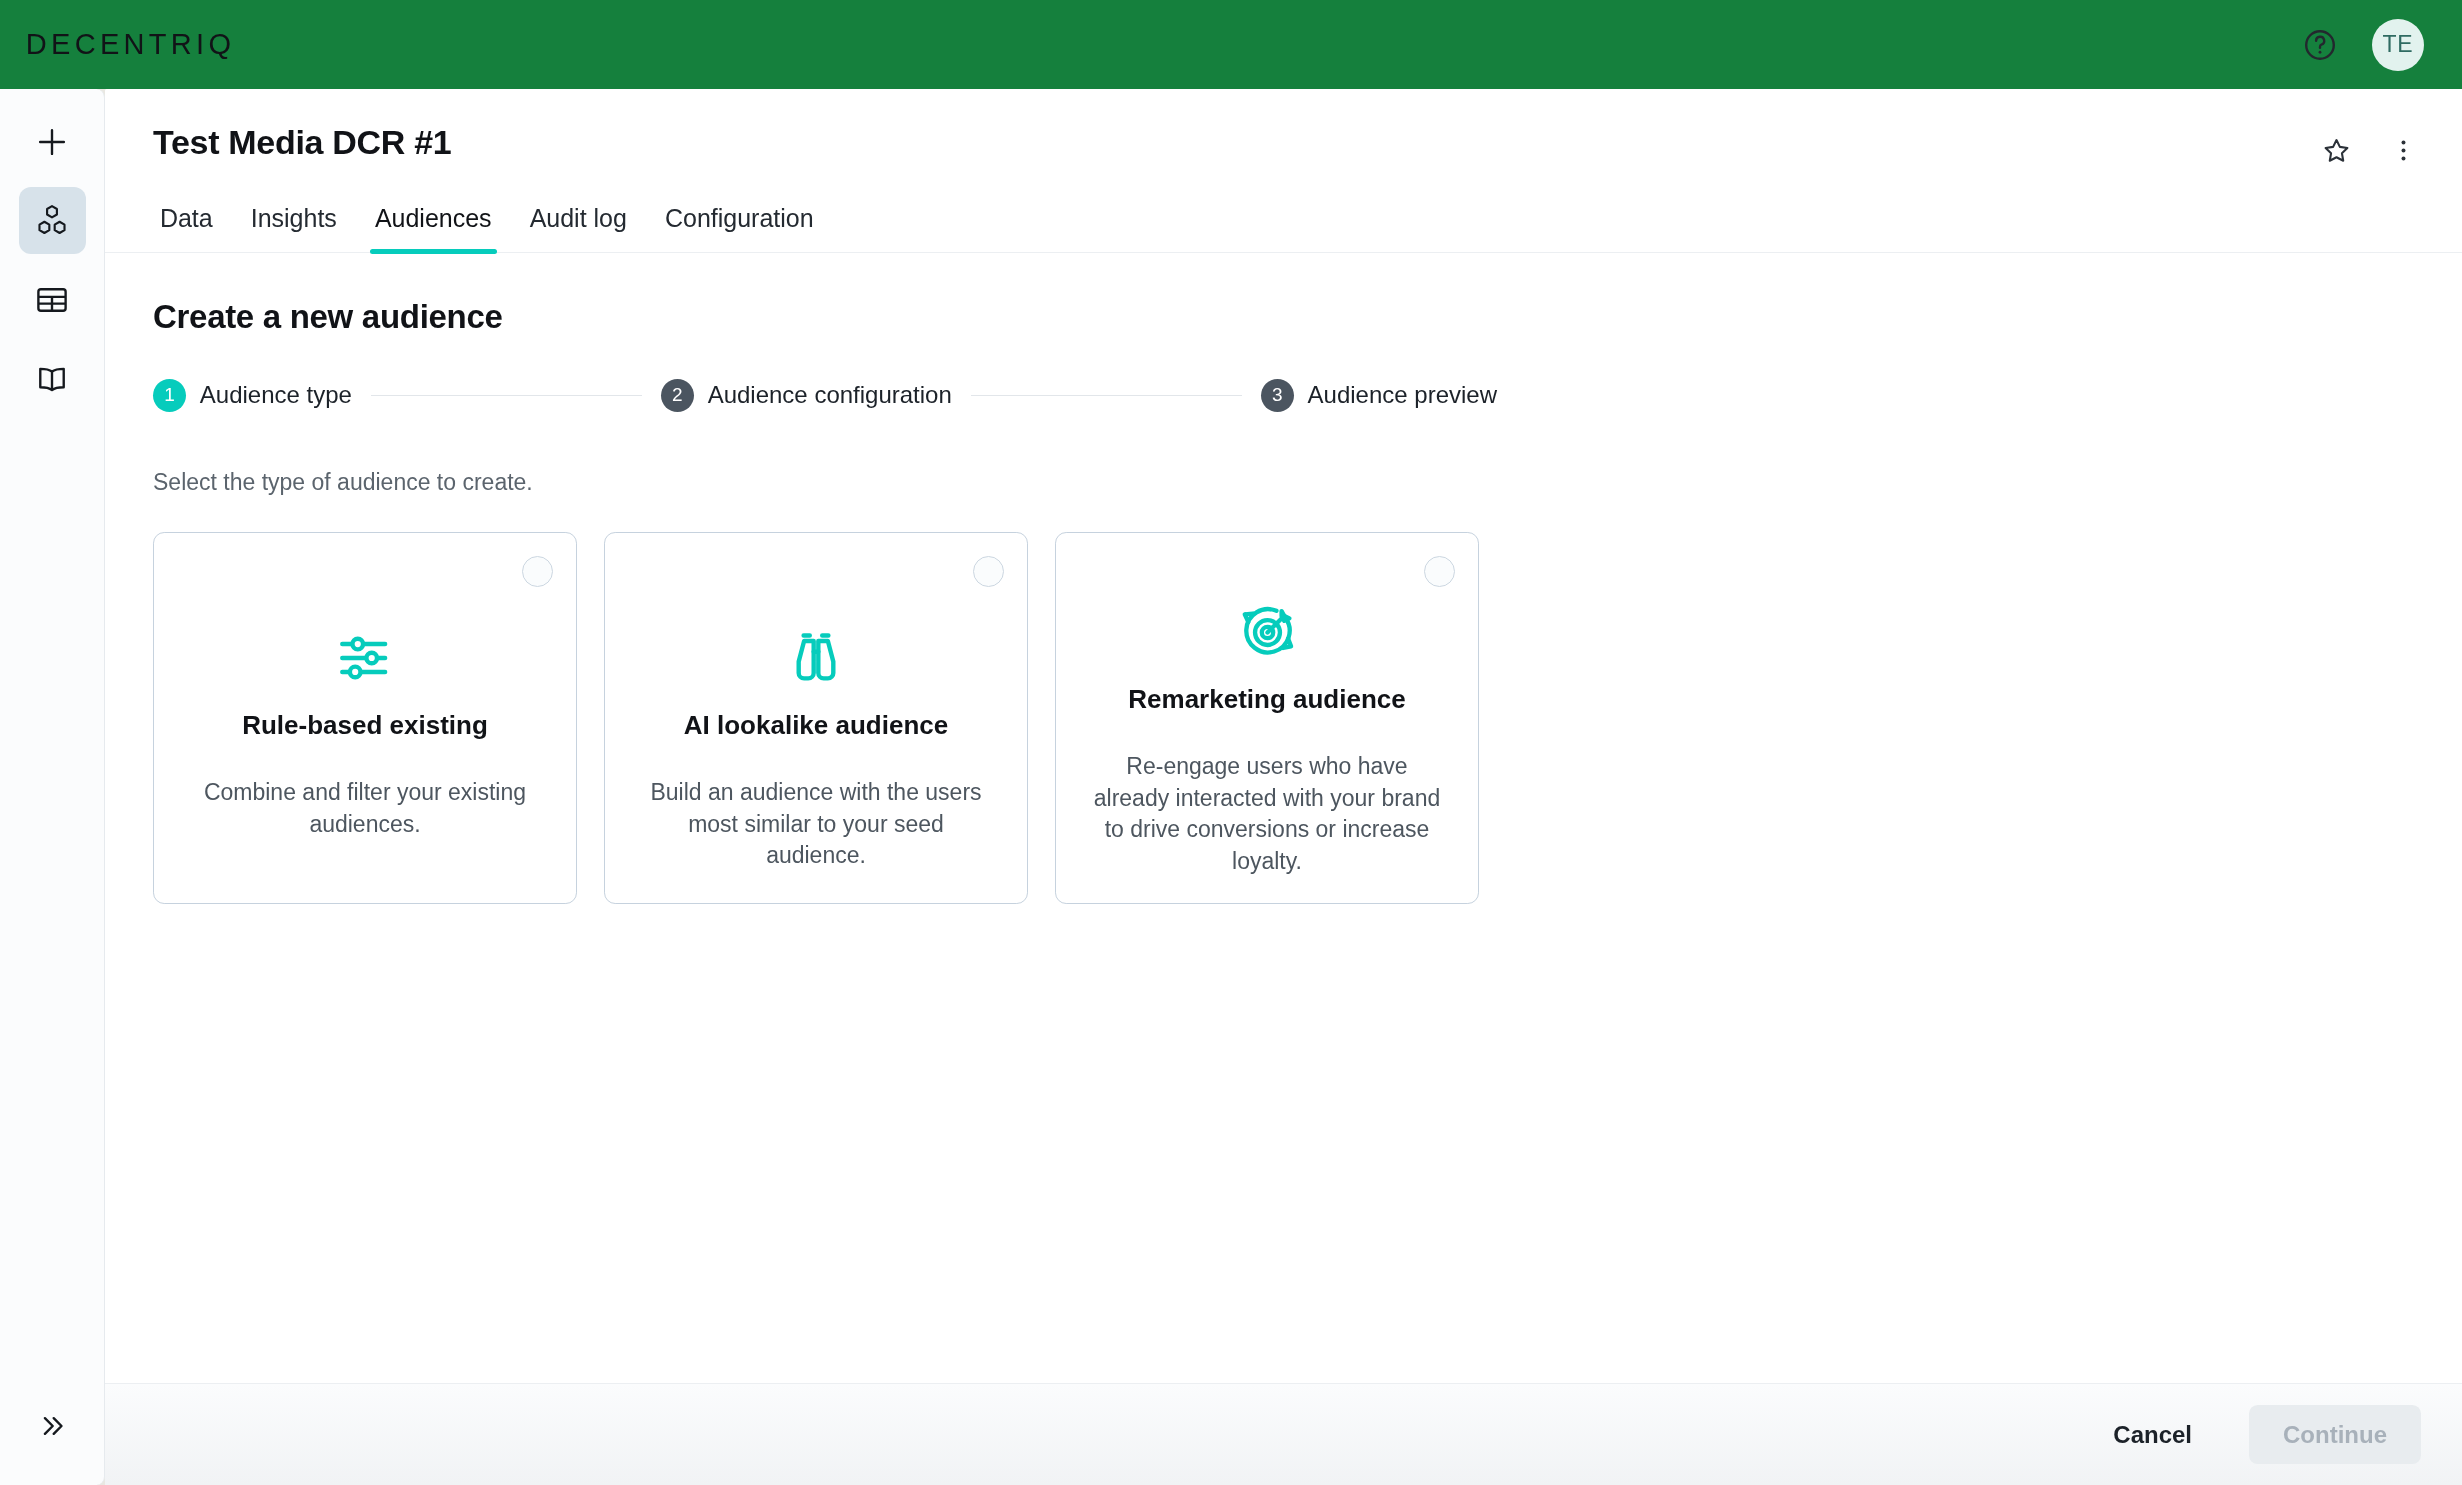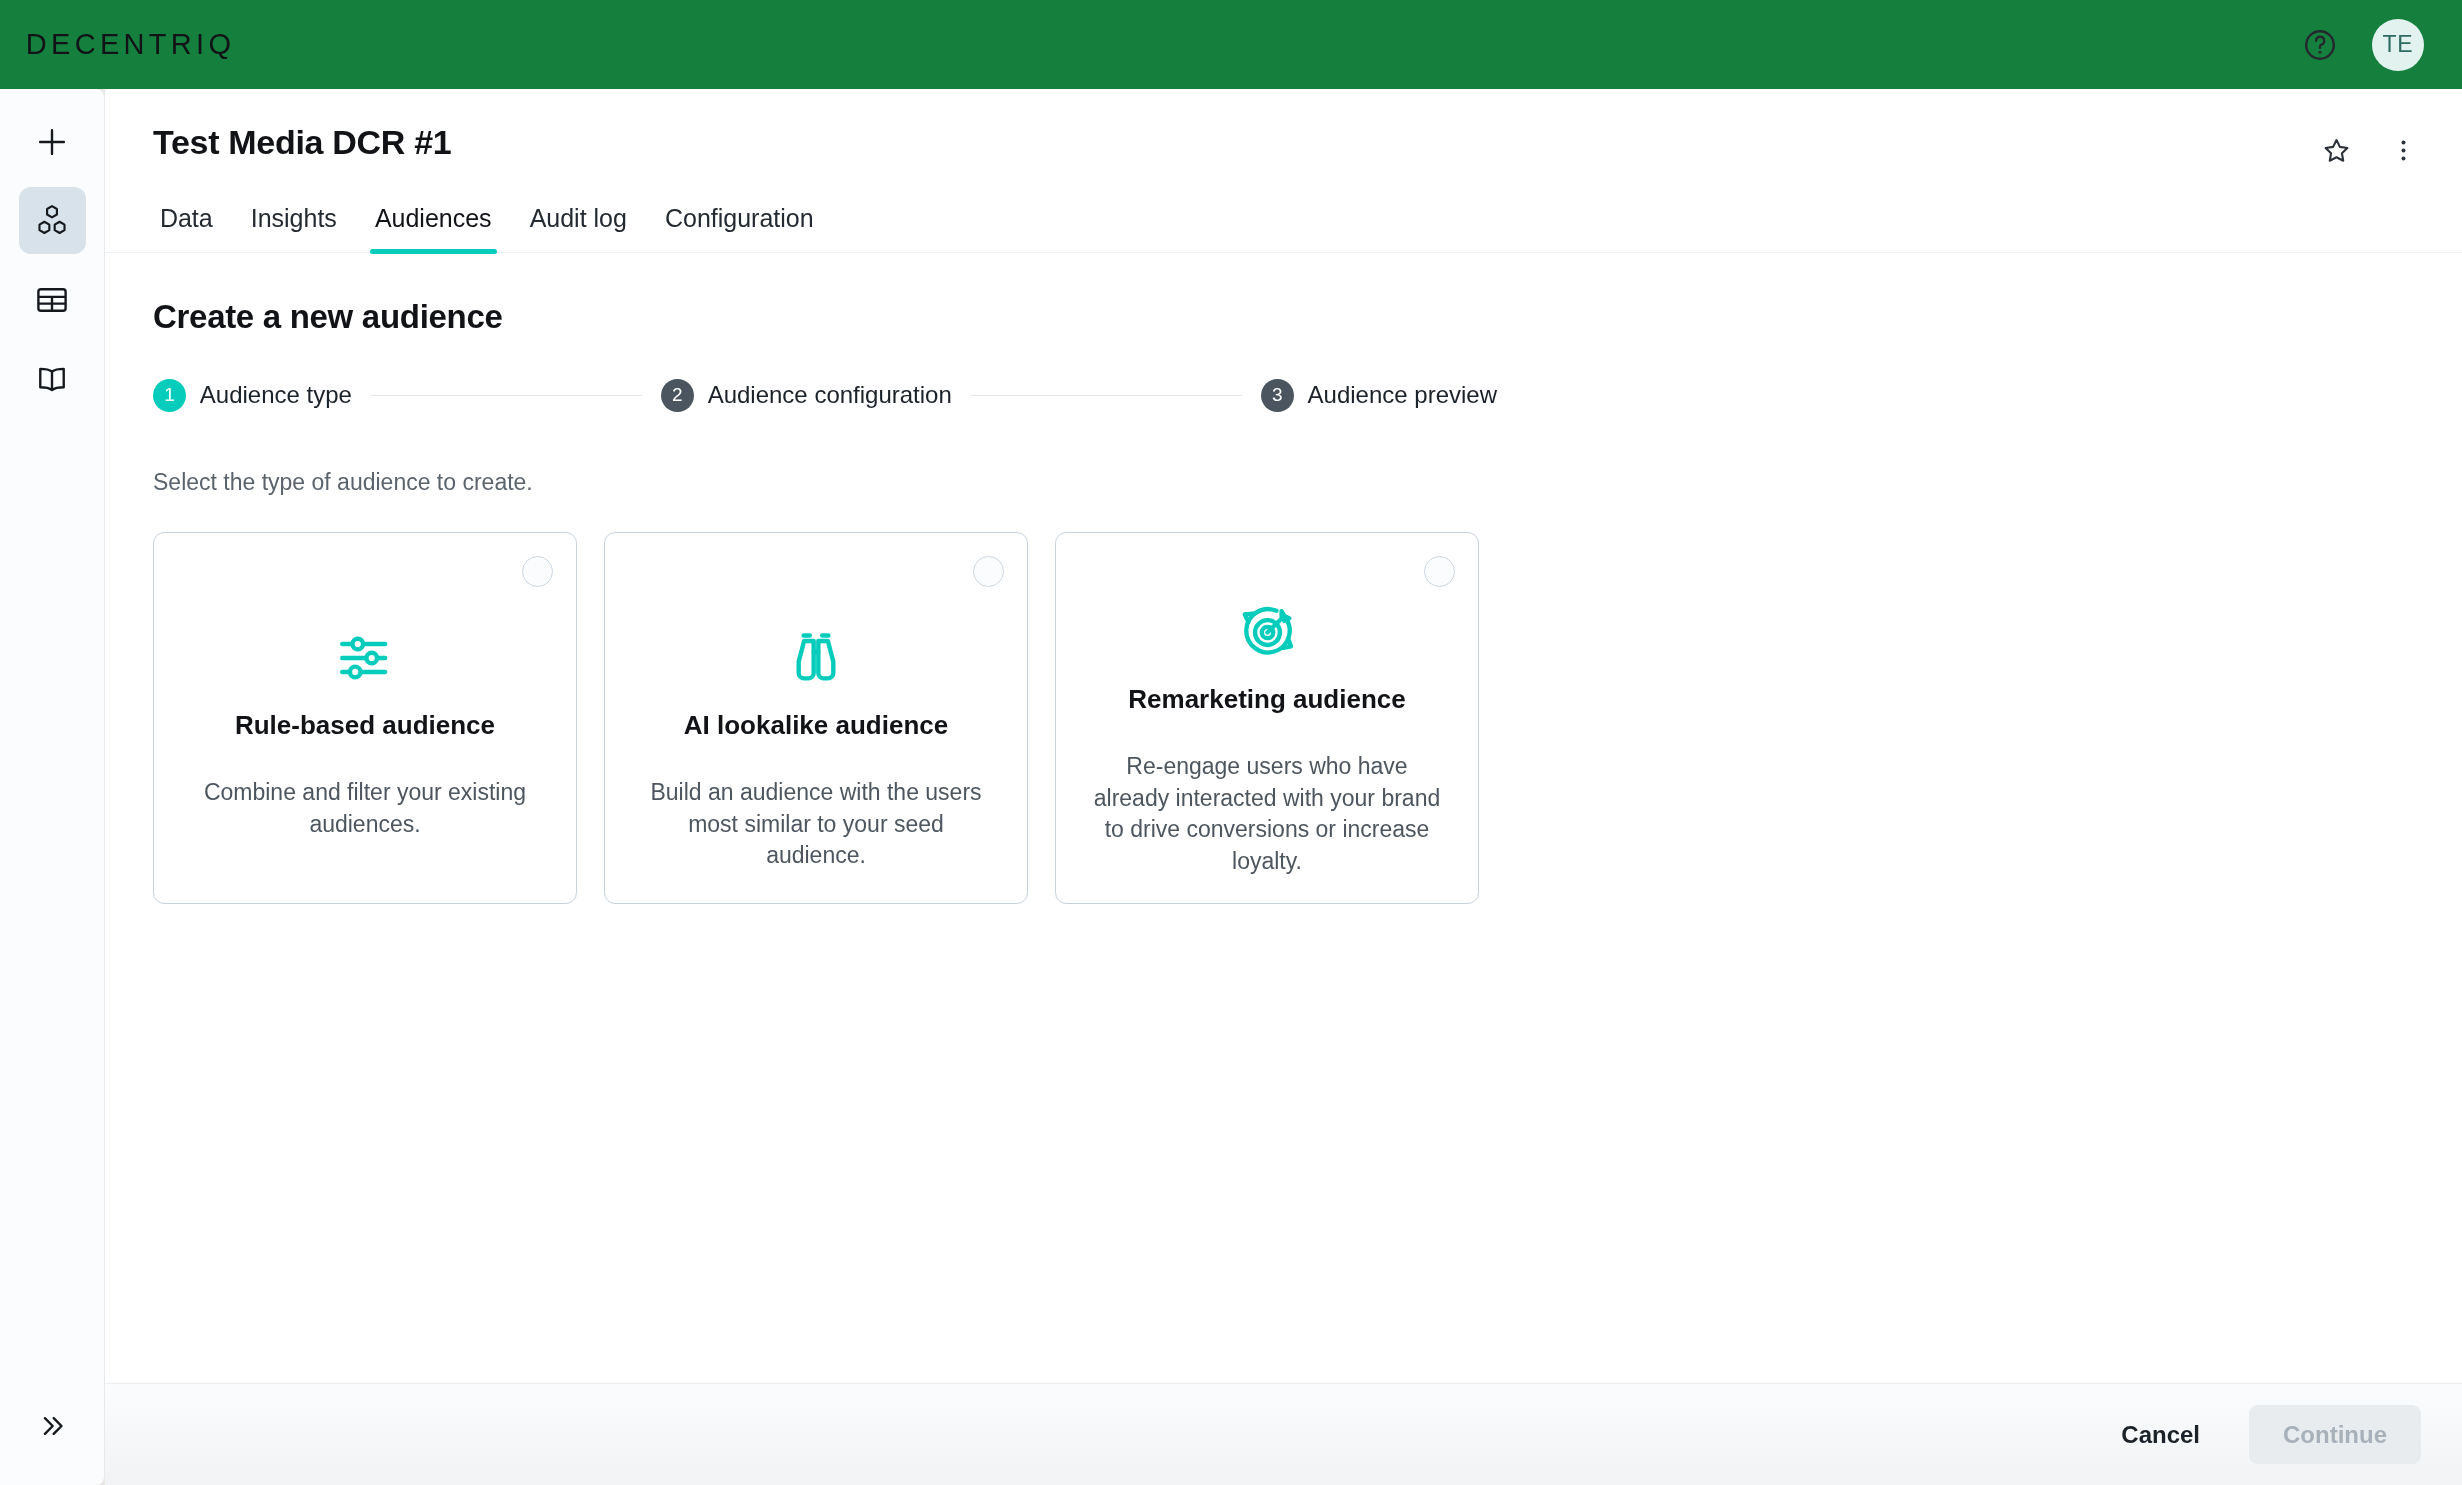--- a/index.html
+++ b/index.html
@@ -119,21 +119,21 @@
   .card-title { margin-top: 19px; font-size: 26px; font-weight: bold; color: #111317; text-align: center; }
   .card-desc { margin-top: 36px; font-size: 23px; line-height: 1.38; color: #4d565f; text-align: center; }
   .card.c3 .card-icon { margin-top: 67px; }
 
   
   .footer {
     height: 102px; min-height:102px;
     background: linear-gradient(180deg,#fbfcfd 0%, #f1f3f5 100%);
     border-top: 0.9px solid #eceff2;
     display: flex; align-items: center; justify-content: flex-end;
-    gap: 23px; padding-right: 41px;
+    gap: 31px; padding-right: 41px;
   }
   .btn-text {
     font-size: 24px; font-weight: bold; color: #1c2229;
     padding: 15.5px 26px; cursor: pointer; background: none; border: none;
     font-family: "Liberation Sans", sans-serif;
   }
   .btn-disabled {
     font-size: 24px; font-weight: bold; color: #a8b1ba;
     padding: 15.5px 34px; border-radius: 8.6px; background: #e8ecef;
     border: none; cursor: default; font-family: "Liberation Sans", sans-serif;
@@ -269,21 +269,21 @@
             <div class="card-icon">
               <svg width="62" height="62" viewBox="0 0 24 24" fill="none" stroke="#06ccbc" stroke-width="1.7" stroke-linecap="round">
                 <path d="M3.2 6.6h16.6"></path>
                 <circle cx="9.2" cy="6.6" r="2.05" fill="#ffffff"></circle>
                 <path d="M3.2 12h16.6"></path>
                 <circle cx="14.6" cy="12" r="2.05" fill="#ffffff"></circle>
                 <path d="M3.2 17.4h16.6"></path>
                 <circle cx="8.2" cy="17.4" r="2.05" fill="#ffffff"></circle>
               </svg>
             </div>
-            <div class="card-title">Rule-based audience</div>
+            <div class="card-title">Rule-based existing</div>
             <div class="card-desc">Combine and filter your existing audiences.</div>
           </div>
 
           <div class="card c2">
             <div class="radio"></div>
             <div class="card-icon">
               <svg width="62" height="62" viewBox="0 0 24 24" fill="none" stroke="#06ccbc" stroke-width="1.7" stroke-linecap="round" stroke-linejoin="round">
                 <path d="M7.2 3.3h2.4M14.4 3.3h2.4"></path>
                 <path d="M9.6 5.4H7.4L5.3 13.4v4.4a2.1 2.1 0 0 0 2.1 2.1h1.6a2.1 2.1 0 0 0 2.1-2.1V5.4z"></path>
                 <path d="M14.4 5.4h2.2l2.1 8v4.4a2.1 2.1 0 0 1-2.1 2.1h-1.6a2.1 2.1 0 0 1-2.1-2.1V5.4z"></path>

